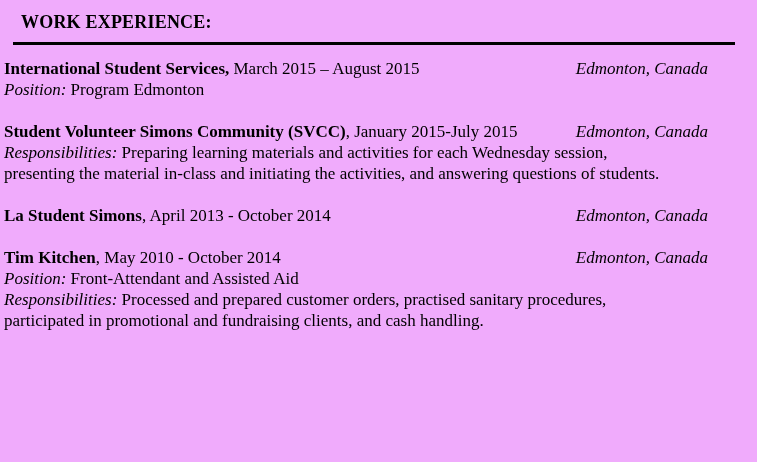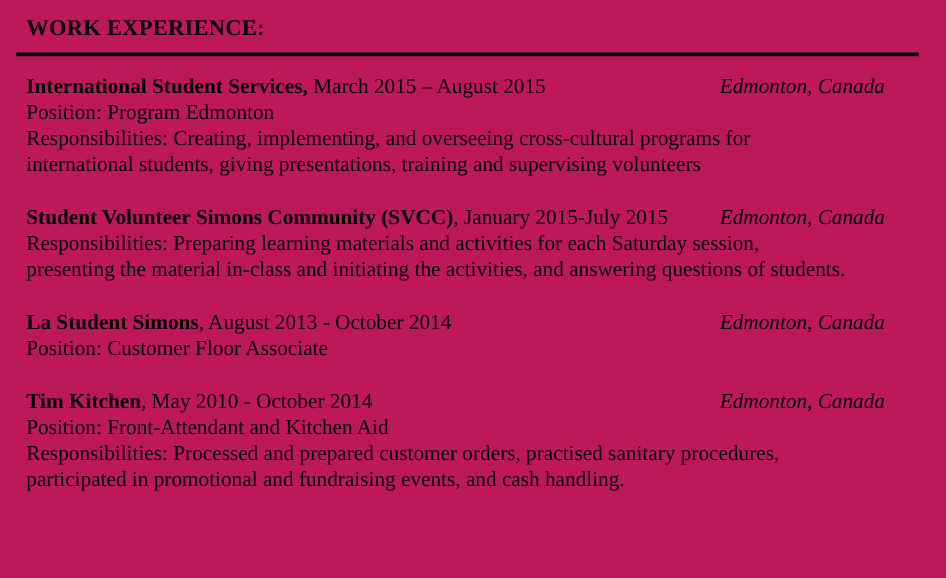--- a/index.html
+++ b/index.html
@@ -9,53 +9,53 @@
     height: 462px;
     background: #ffffff;
     color: #000000;
     font-family: "Liberation Serif", serif;
   }
   .page {
     position: relative;
     width: 757px;
     height: 462px;
     overflow: hidden;
-    background: #be185d;
+    background: #f0abfc;
   }
   .section-title {
     margin: 12px 0 0 21px;
     font-size: 18px;
     font-weight: 700;
     line-height: 21px;
     letter-spacing: 0.2px;
   }
   .rule {
     margin: 9px 0 0 13px;
     width: 722px;
     height: 3px;
     background: #000000;
   }
   .entries {
-    padding: 13px 49px 0 21px;
+    padding: 13px 49px 0 4px;
   }
   .entry {
     font-size: 17px;
     line-height: 21px;
     margin-bottom: 21px;
   }
   .entry:last-child { margin-bottom: 0; }
   .title-row {
     display: flex;
     justify-content: space-between;
     align-items: baseline;
   }
   .title-left { white-space: nowrap; }
   .company { font-weight: 700; }
   .location { white-space: nowrap; font-style: italic; }
-  .label { }
+  .label { font-style: italic; }
   .resp-text { white-space: pre-line; }
 </style>
 </head>
 <body>
 
 <div class="page">
 
   <div class="section-title">WORK EXPERIENCE:</div>
   <div class="rule"></div>
 
@@ -63,60 +63,51 @@
 
     <div class="entry">
       <div class="title-row">
         <span class="title-left"><span class="company">International Student Services,</span><span> March 2015 – August 2015</span></span>
         <span class="location">Edmonton, Canada</span>
       </div>
       <div>
         <span class="label">Position:</span>
         <span>Program Edmonton</span>
       </div>
-      <div>
-        <span class="label">Responsibilities:</span>
-        <span class="resp-text">Creating, implementing, and overseeing cross-cultural programs for
-international students, giving presentations, training and supervising volunteers</span>
-      </div>
     </div>
 
     <div class="entry">
       <div class="title-row">
         <span class="title-left"><span class="company">Student Volunteer Simons Community (SVCC)</span><span>, January 2015-July 2015</span></span>
         <span class="location">Edmonton, Canada</span>
       </div>
       <div>
         <span class="label">Responsibilities:</span>
-        <span class="resp-text">Preparing learning materials and activities for each Saturday session,
+        <span class="resp-text">Preparing learning materials and activities for each Wednesday session,
 presenting the material in-class and initiating the activities, and answering questions of students.</span>
       </div>
     </div>
 
     <div class="entry">
       <div class="title-row">
-        <span class="title-left"><span class="company">La Student Simons</span><span>, August 2013 - October 2014</span></span>
+        <span class="title-left"><span class="company">La Student Simons</span><span>, April 2013 - October 2014</span></span>
         <span class="location">Edmonton, Canada</span>
-      </div>
-      <div>
-        <span class="label">Position:</span>
-        <span>Customer Floor Associate</span>
       </div>
     </div>
 
     <div class="entry">
       <div class="title-row">
         <span class="title-left"><span class="company">Tim Kitchen</span><span>, May 2010 - October 2014</span></span>
         <span class="location">Edmonton, Canada</span>
       </div>
       <div>
         <span class="label">Position:</span>
-        <span>Front-Attendant and Kitchen Aid</span>
+        <span>Front-Attendant and Assisted Aid</span>
       </div>
       <div>
         <span class="label">Responsibilities:</span>
         <span class="resp-text">Processed and prepared customer orders, practised sanitary procedures,
-participated in promotional and fundraising events, and cash handling.</span>
+participated in promotional and fundraising clients, and cash handling.</span>
       </div>
     </div>
 
   </div>
 </div>
 
 </body></html>

